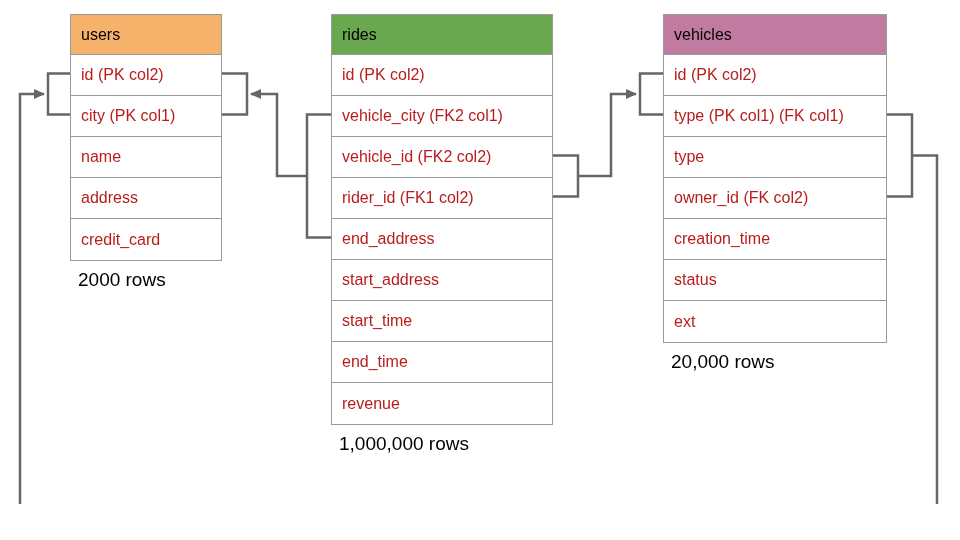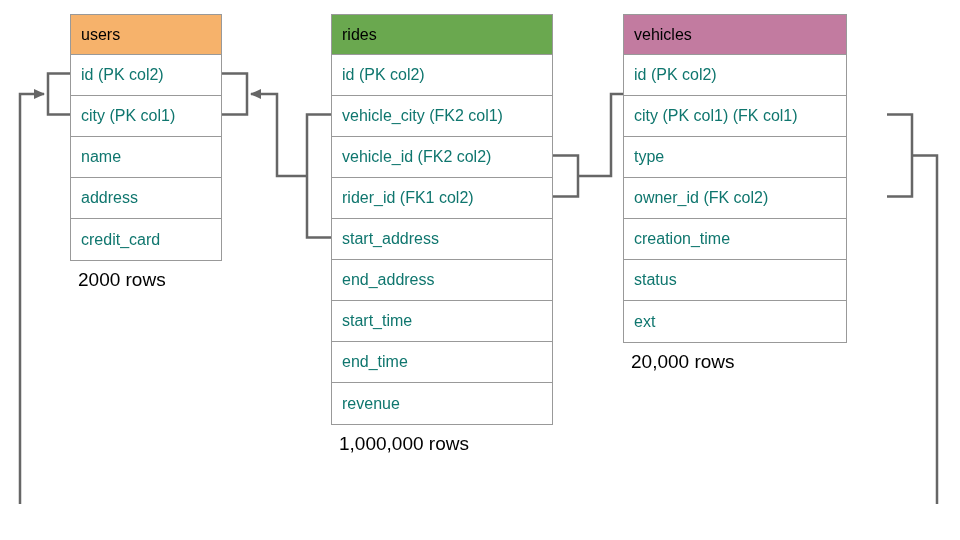--- a/index.html
+++ b/index.html
@@ -26,39 +26,39 @@
   }
   .db-table {
     position: absolute;
     background: #ffffff;
     border: 1px solid #999999;
     box-sizing: border-box;
     z-index: 2;
   }
   #t-users    { left: 70px;  top: 14px; width: 152px; }
   #t-rides    { left: 331px; top: 14px; width: 222px; }
-  #t-vehicles { left: 623px; top: 14px; width: 224px; }
+  #t-vehicles { left: 663px; top: 14px; width: 224px; }
   .table-header {
     height: 39px;
     display: flex;
     align-items: center;
     padding-left: 10px;
     border-bottom: 1px solid #999999;
     font-size: 16px;
     color: #000000;
   }
   .table-rows .table-row {
     height: 41px;
     box-sizing: border-box;
     display: flex;
     align-items: center;
     padding-left: 10px;
     border-bottom: 1px solid #999999;
     font-size: 16px;
-    color: #0f766e;
+    color: #b91c1c;
     background: #ffffff;
     white-space: nowrap;
     overflow: hidden;
   }
   .table-rows .table-row:last-child { border-bottom: none; }
   .table-caption {
     position: absolute;
     top: 100%;
     left: 7px;
     margin-top: 9px;
@@ -110,34 +110,34 @@
     <div class="table-caption">2000 rows</div>
   </div>
 
   <div class="db-table" id="t-rides" style="border-color: rgb(153, 153, 153);">
     <div class="table-header" style="background-color: rgb(106, 168, 79);">rides</div>
     <div class="table-rows">
         <div class="table-row">id (PK col2)</div>
         <div class="table-row">vehicle_city (FK2 col1)</div>
         <div class="table-row">vehicle_id (FK2 col2)</div>
         <div class="table-row">rider_id (FK1 col2)</div>
+        <div class="table-row">end_address</div>
         <div class="table-row">start_address</div>
-        <div class="table-row">end_address</div>
         <div class="table-row">start_time</div>
         <div class="table-row">end_time</div>
         <div class="table-row">revenue</div>
       </div>
     <div class="table-caption">1,000,000 rows</div>
   </div>
 
   <div class="db-table" id="t-vehicles" style="border-color: rgb(153, 153, 153);">
     <div class="table-header" style="background-color: rgb(194, 123, 160);">vehicles</div>
     <div class="table-rows">
         <div class="table-row">id (PK col2)</div>
-        <div class="table-row">city (PK col1) (FK col1)</div>
+        <div class="table-row">type (PK col1) (FK col1)</div>
         <div class="table-row">type</div>
         <div class="table-row">owner_id (FK col2)</div>
         <div class="table-row">creation_time</div>
         <div class="table-row">status</div>
         <div class="table-row">ext</div>
       </div>
     <div class="table-caption">20,000 rows</div>
   </div>
 
 </div>

